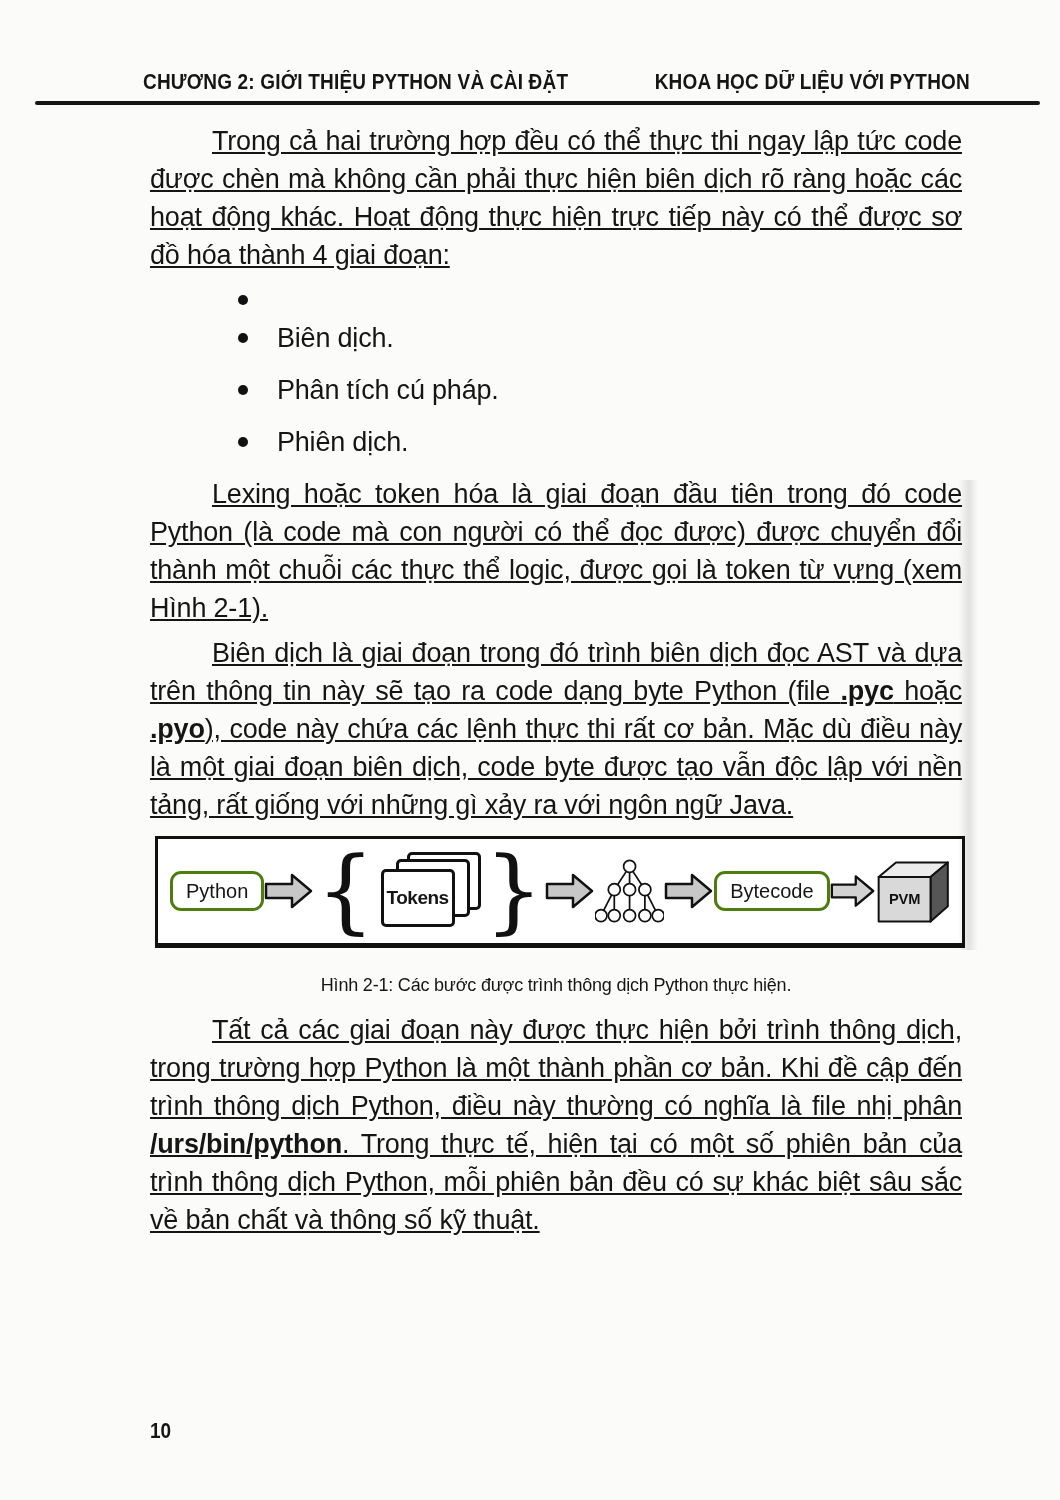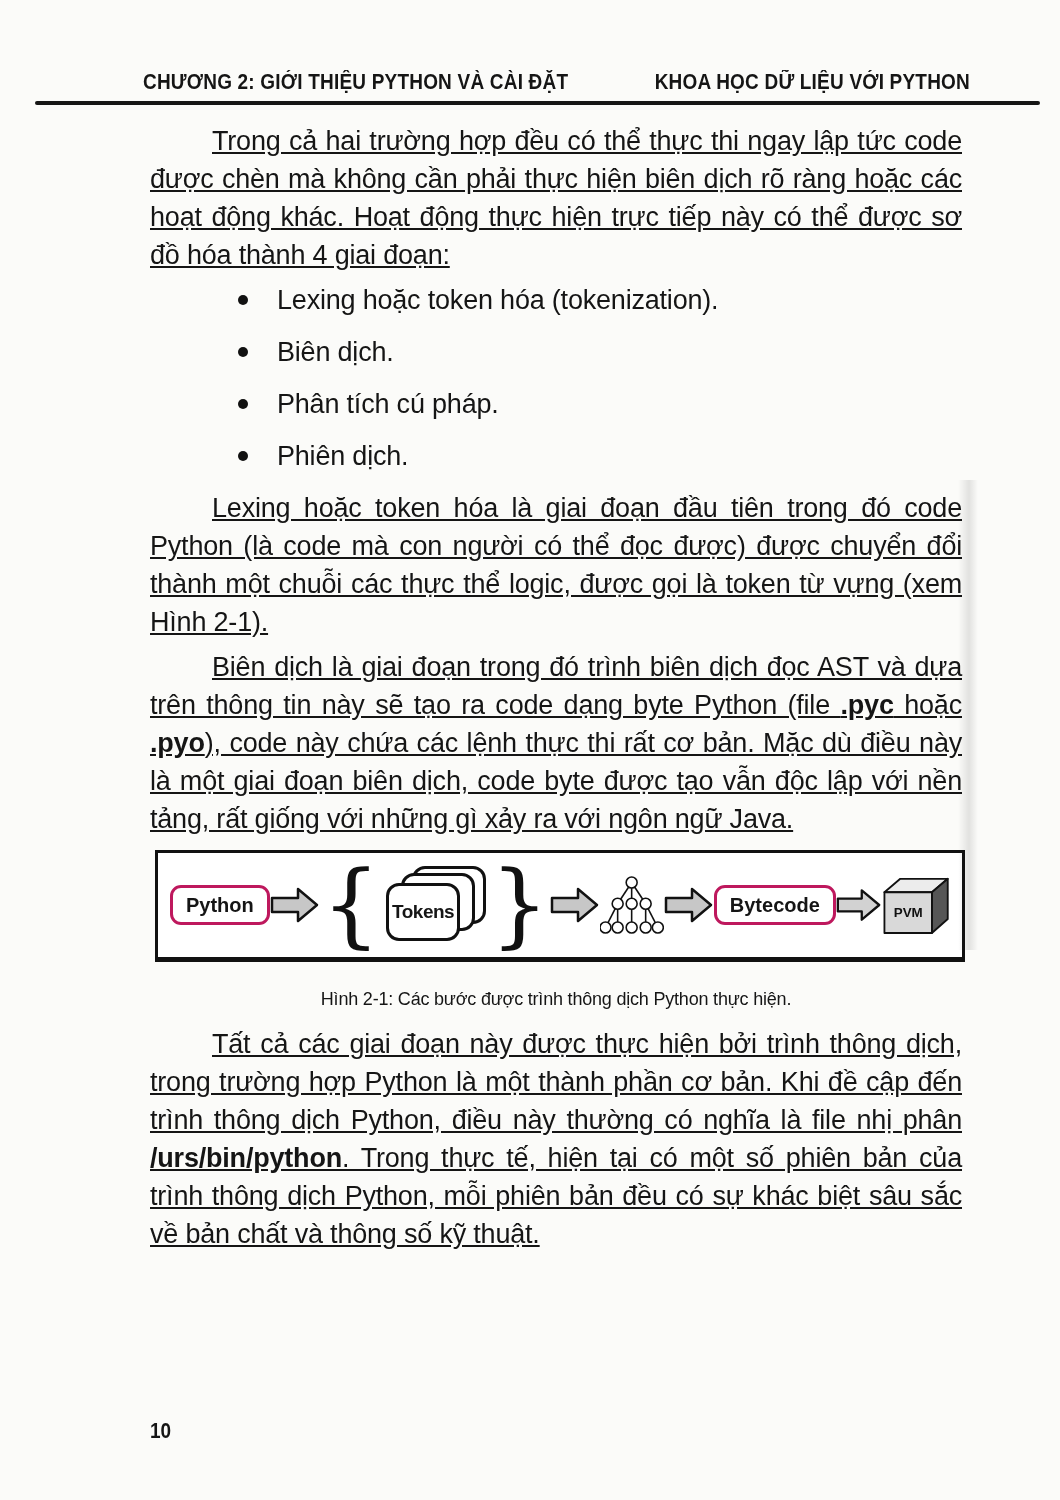--- a/index.html
+++ b/index.html
@@ -49,34 +49,34 @@
   
   .figure{
     box-sizing:border-box;
     margin:12px 0 0 5px;width:810px;height:112px;
     border:3px solid #111;border-bottom-width:5px;
     background:#fff;
     display:flex;align-items:center;justify-content:space-between;
     padding:0 12px;
   }
   .fig-node{
-    border:3px solid #be185d;border-radius:11px;background:#fff;
-    padding:7px 13px;font-weight:bold;font-size:20px;line-height:1;
+    border:3px solid #4d7c0f;border-radius:11px;background:#fff;
+    padding:7px 13px;font-weight:normal;font-size:20px;line-height:1;
     letter-spacing:0;white-space:nowrap;text-align:center;
   }
   .arrow-icon{flex:0 0 auto;}
   .tokens-group{display:flex;align-items:center;}
   .brace{
     font-family:"DejaVu Serif", serif;font-size:92px;font-weight:400;
     line-height:0;color:#111;padding:0 2px;user-select:none;
   }
   .tokens-stack{position:relative;width:102px;height:78px;margin:0 2px;}
   .tokens-stack .pg{
     position:absolute;width:68px;height:52px;background:#fff;
-    border:3px solid #111;border-radius:13px;
+    border:3px solid #111;border-radius:5px;
   }
   .pg3{left:28px;top:0;}
   .pg2{left:17px;top:7px;}
   .pg1{
     left:2px;top:17px;display:flex;align-items:center;justify-content:center;
     font-weight:bold;font-size:19px;letter-spacing:-0.5px;
   }
 
   
   .caption{
@@ -107,21 +107,20 @@
   </div>
   <div class="header-rule"></div>
 
   <div class="column">
 
     <p class="para indent">Trong cả hai trường hợp đều có thể thực thi ngay lập tức code được chèn mà không cần phải thực hiện biên dịch rõ ràng hoặc các hoạt động khác. Hoạt động thực hiện trực tiếp này có thể được sơ đồ hóa thành 4 giai đoạn:</p>
 
     <ul class="bullets">
       <li>
         <span class="dot"></span>
-        <span>Lexing hoặc token hóa (tokenization).</span>
       </li>
       <li>
         <span class="dot"></span>
         <span>Biên dịch.</span>
       </li>
       <li>
         <span class="dot"></span>
         <span>Phân tích cú pháp.</span>
       </li>
       <li>

